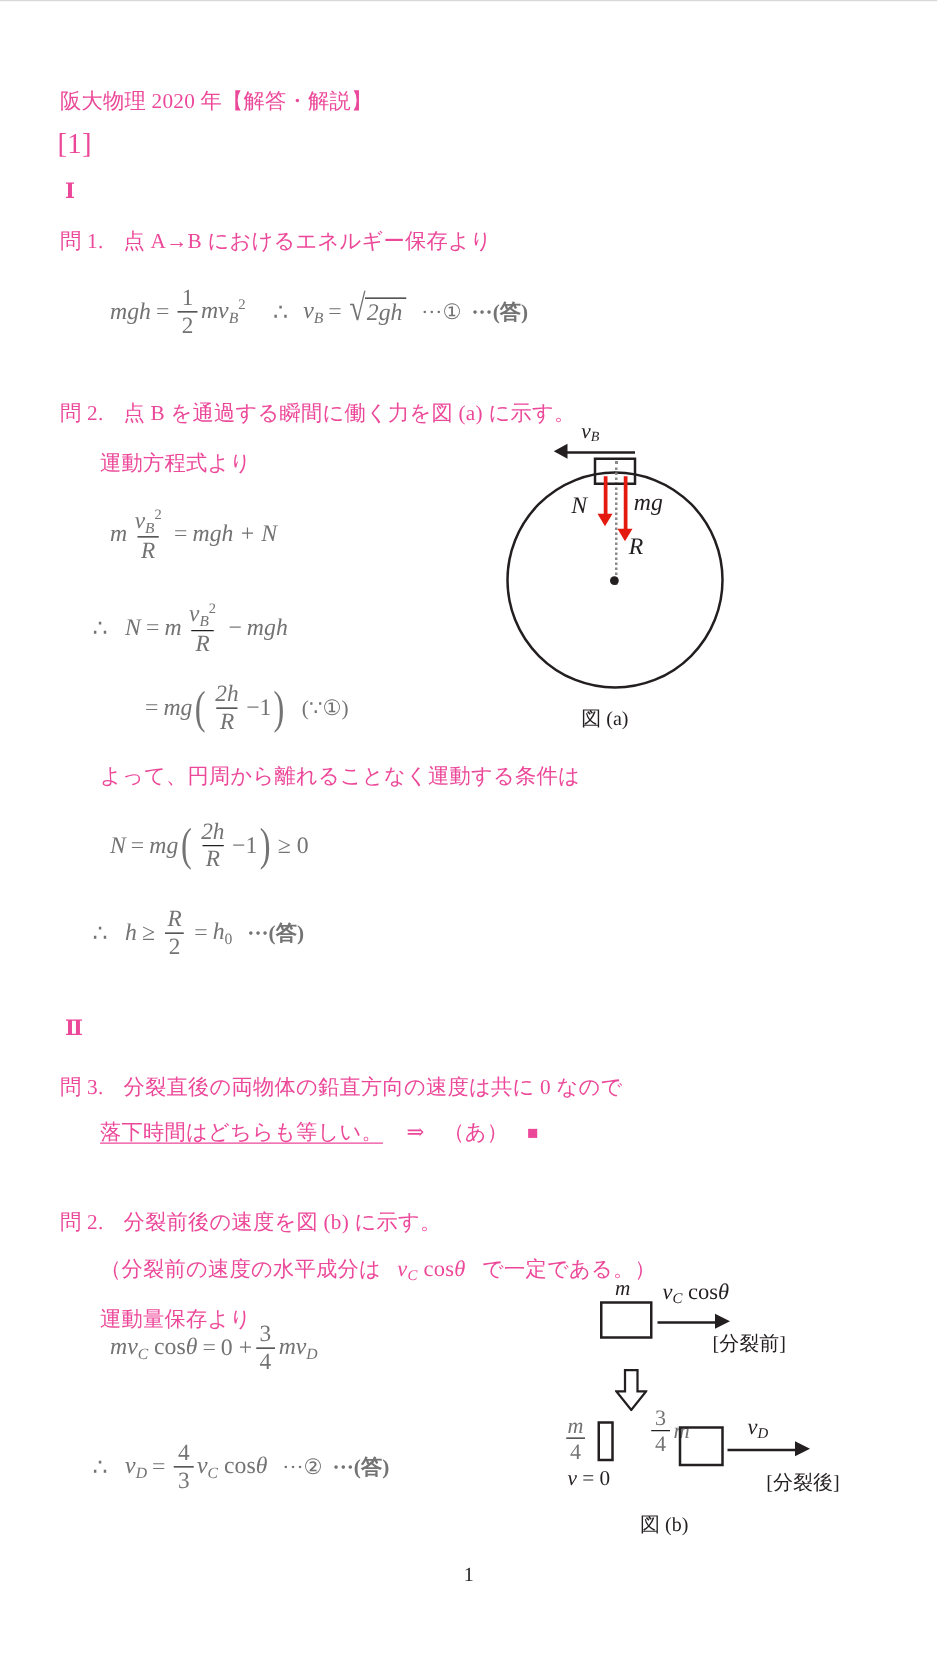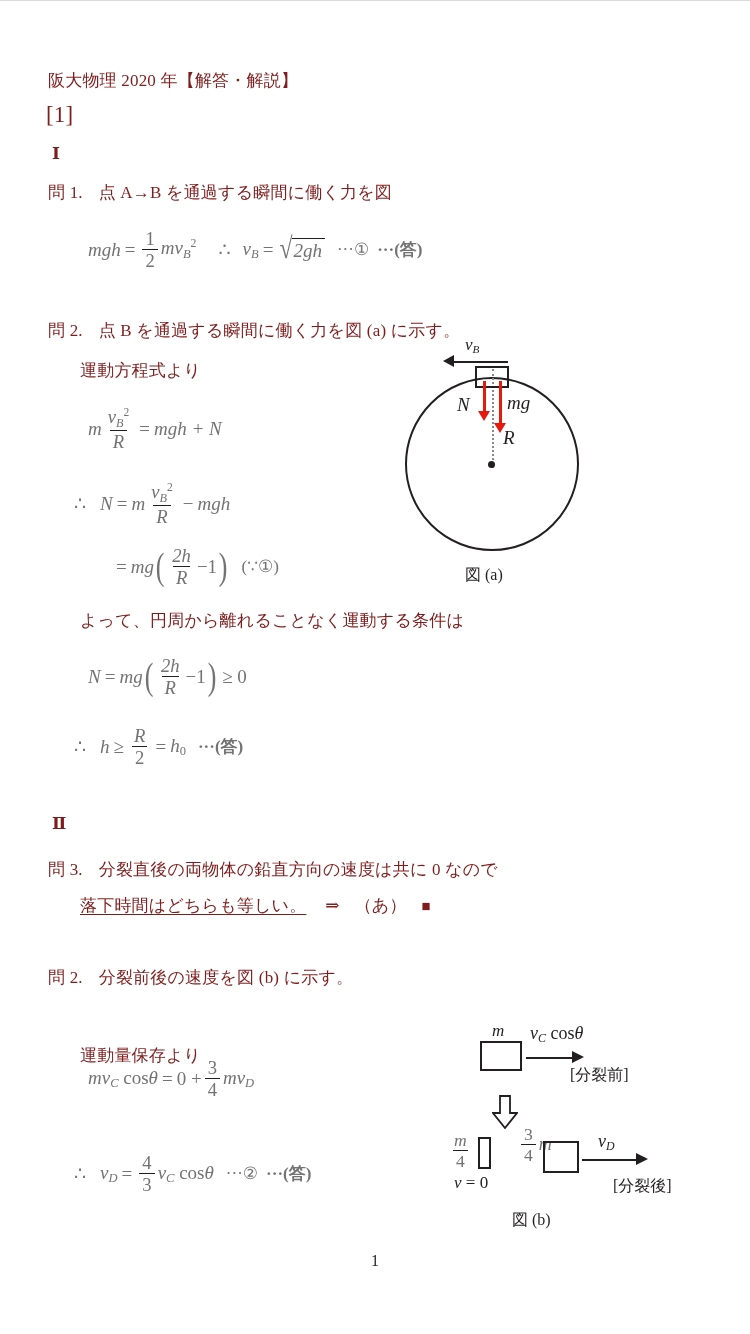--- a/index.html
+++ b/index.html
@@ -19,21 +19,21 @@
     position: absolute;
     inset: 0;
     background: #ffffff;
     border-top: 1px solid #d9d9dc;
   }
   
   .txt {
     position: absolute;
     white-space: nowrap;
     font-family: "Liberation Serif", "DejaVu Serif", serif;
-    color: #7f1d1d;
+    color: #ec4899;
     letter-spacing: 0.2px;
   }
   .doc-title   { left: 48px;  top: 68px;  font-size: 17px; }
   .sec-bracket { left: 46px;  top: 101px; font-size: 23px; }
   .roman       { left: 52px;  top: 142px; font-size: 17px; font-weight: bold;
                  font-family: "Liberation Serif", "DejaVu Serif", serif; }
   .q-label     { left: 48px;  font-size: 17px; }
   .indent1     { left: 80px;  font-size: 17px; }
 
   
@@ -229,21 +229,21 @@
 
   <div class="txt doc-title">阪大物理 2020 年【解答・解説】</div>
 
   <div class="txt sec-bracket">[1]</div>
 
   <div class="txt roman">Ⅰ</div>
 
   <div class="txt q-label" style="top:180px;">
     <span>問 1.</span>
     <span style="display:inline-block;width:7px;"></span>
-    <span>点 A→B を通過する瞬間に働く力を図</span>
+    <span>点 A→B におけるエネルギー保存より</span>
   </div>
 
   <div class="math" style="left:88px; top:228px;">
     <span class="mi"><i>mgh</i></span>
     <span class="op">=</span>
     <span class="frac">
       <span class="num">1</span>
       <span class="den">2</span>
     </span>
     <span class="mi"><i>mv</i><span class="sub">B</span><span class="sup">2</span></span>
@@ -392,20 +392,30 @@
     <span style="display:inline-block;width:6px;"></span>
     <span class="blk">■</span>
   </div>
 
   <div class="txt q-label" style="top:965px;">
     <span>問 2.</span>
     <span style="display:inline-block;width:7px;"></span>
     <span>分裂前後の速度を図 (b) に示す。</span>
   </div>
 
+  <div class="txt indent1" style="top:1003px;">
+    <span>（分裂前の速度の水平成分は</span>
+    <span style="display:inline-block;width:4px;"></span>
+    <span class="mi" style="font-size:18px;">
+      <i>v</i><span class="sub">C</span>
+      <span style="font-style:normal;">cos</span><i>θ</i>
+    </span>
+    <span style="display:inline-block;width:4px;"></span>
+    <span>で一定である。）</span>
+  </div>
 
   <div class="txt indent1" style="top:1043px;">運動量保存より</div>
 
   <div class="math" style="left:88px; top:1033px;margin-top:24px;">
     <span class="mi">
       <i>mv</i><span class="sub">C</span>&nbsp;<span style="font-style:normal;">cos</span><i>θ</i>
     </span>
     <span class="op">=</span>
     <span style="font-style:normal;">0 +</span>
     <span class="frac">

